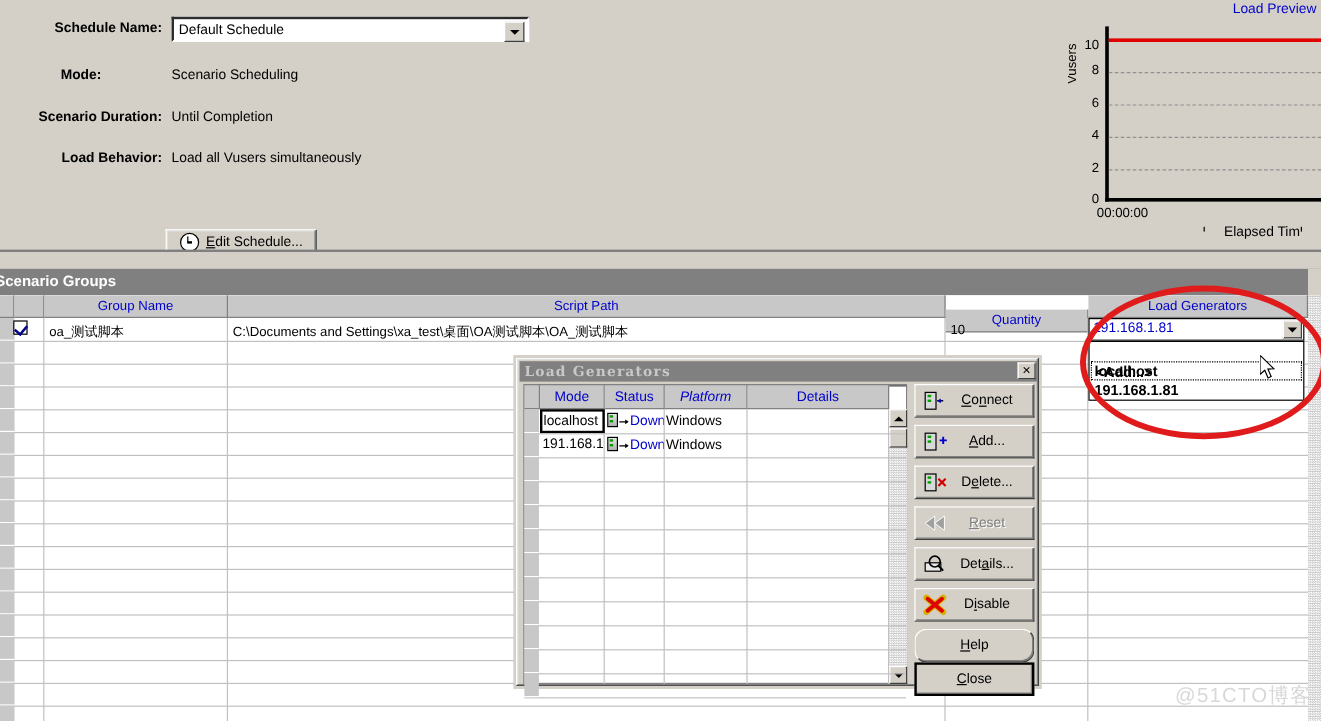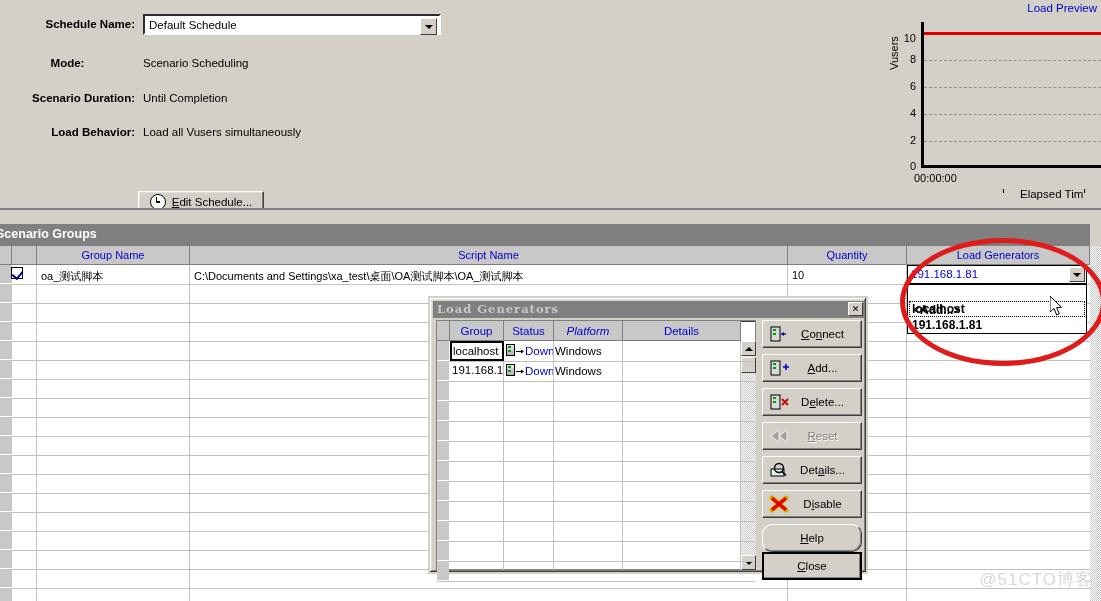--- a/index.html
+++ b/index.html
@@ -212,22 +212,22 @@
 
 <div class="abs" id="sg-titlebar">
   <div id="sg-title">Scenario Groups</div>
 </div>
 
 <div class="abs" id="grid">
 
   <div class="hdr" style="left:0;width:12px;"></div>
   <div class="hdr" style="left:12px;width:25px;"></div>
   <div class="hdr" style="left:37px;width:153px;">Group Name</div>
-  <div class="hdr" style="left:190px;width:598px;">Script Name</div>
-  <div class="hdr" style="left:788px;width:119px;">Quantity</div>
+  <div class="hdr" style="left:190px;width:598px;">Script Path</div>
+  <div class="hdr" style="left:788px;width:119px;margin-top:12px;">Quantity</div>
   <div class="hdr" style="left:907px;width:183px;">Load Generators</div>
 
   <div class="gutter" style="height:336px;"></div>
 
   <div class="collineX" style="left:36px;height:336px;"></div>
   <div class="collineX" style="left:189px;height:336px;"></div>
   <div class="collineX" style="left:787px;height:336px;"></div>
   <div class="collineX" style="left:906px;height:336px;"></div>
 
   <div class="cell" style="left:41px;top:23px;width:145px;">oa_测试脚本</div>
@@ -293,21 +293,21 @@
 
 <div class="abs" id="lg-dialog">
   <div id="lg-dlg-titlebar">
     <span id="lg-dlg-title">Load Generators</span>
     <span id="lg-dlg-close">✕</span>
   </div>
 
   <div id="lg-table">
 
     <div class="lgt-hdr" style="left:0;width:13px;"></div>
-    <div class="lgt-hdr" style="left:13px;width:54px;">Group</div>
+    <div class="lgt-hdr" style="left:13px;width:54px;">Mode</div>
     <div class="lgt-hdr" style="left:67px;width:50px;">Status</div>
     <div class="lgt-hdr" style="left:117px;width:69px;font-style:italic;">Platform</div>
     <div class="lgt-hdr" style="left:186px;width:118px;">Details</div>
 
     <div class="lgt-gutter" style="height:229px;"></div>
 
     <div class="lgt-colline" style="left:66px;height:229px;"></div>
     <div class="lgt-colline" style="left:116px;height:229px;"></div>
     <div class="lgt-colline" style="left:185px;height:229px;"></div>
     <div class="lgt-colline" style="left:303px;height:229px;"></div>

